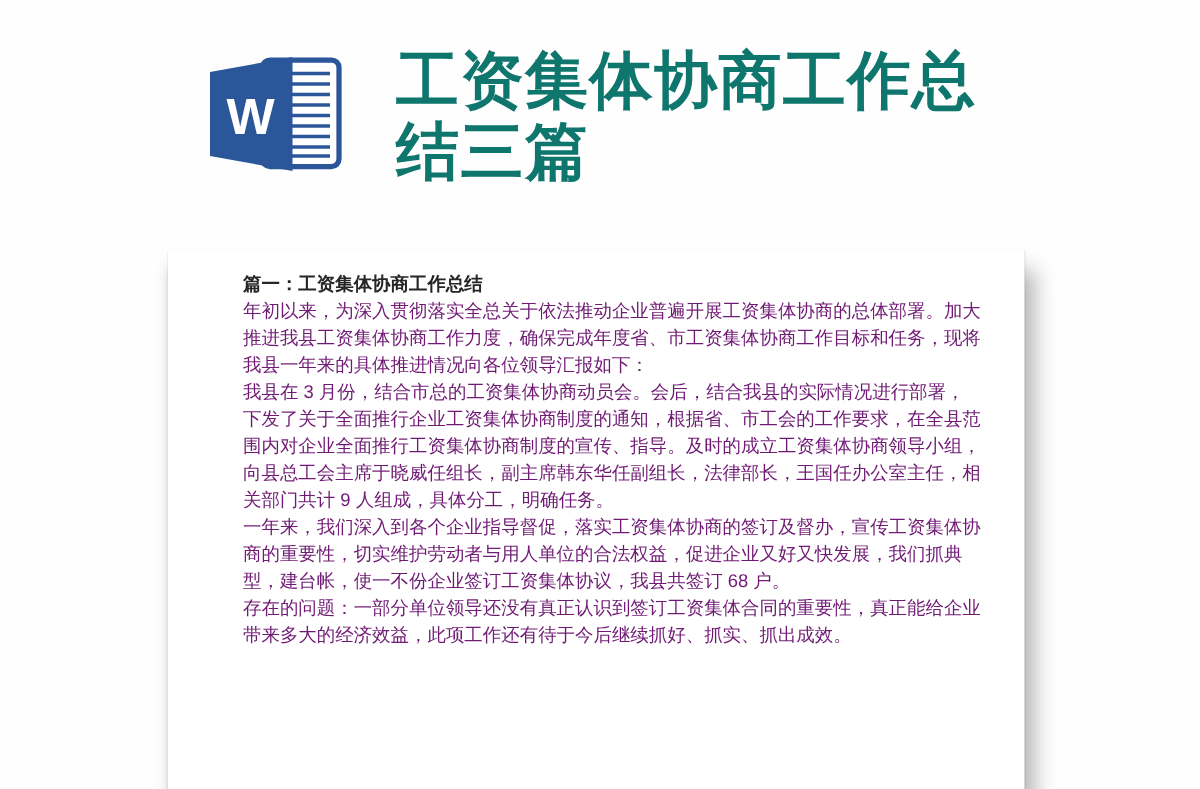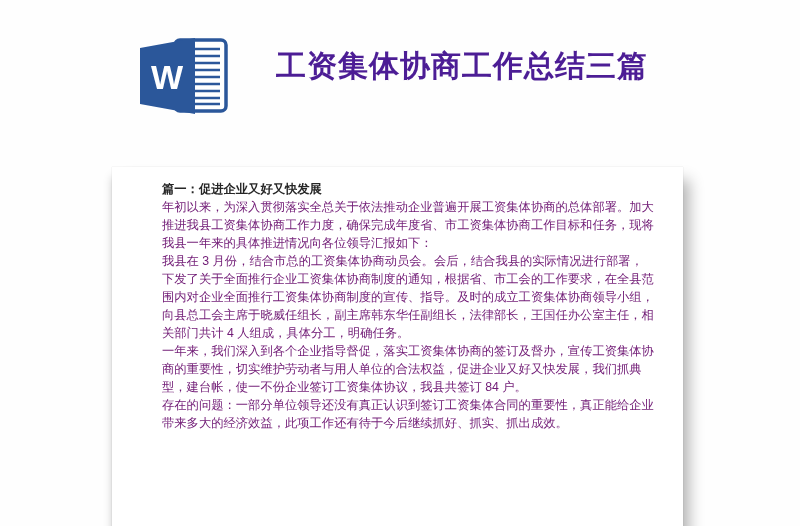--- a/index.html
+++ b/index.html
@@ -11,23 +11,23 @@
     font-family: "Liberation Sans", sans-serif;
   }
 
   
   .header {
     position: absolute; left: 138px; top: 30px;
     display: flex; align-items: flex-start; gap: 34px;
   }
   .word-icon { width: 92px; height: 80px; flex: none; margin-top: 6px; }
   .page-title {
-    margin: 12px; width: 420px;
-    font-size: 30px; line-height: 47px; font-weight: 700;
-    letter-spacing: 1px; color: #4c1d95;
+    margin: 0; width: 420px;
+    font-size: 42px; line-height: 47px; font-weight: 700;
+    letter-spacing: 1px; color: #0f766e;
   }
 
   
   .doc-page {
     position: absolute; left: 112px; top: 167px;
     width: 571px; height: 392px;
     background: #ffffff;
     box-sizing: border-box;
     padding: 13px 28px 0 50px;
     box-shadow:
@@ -65,18 +65,18 @@
       <line x1="44" y1="68" x2="82" y2="68"></line>
     </g>
 
     <polygon points="2,12 57,2 57,78 2,68" fill="#2b579a"></polygon>
     <text x="29" y="53" text-anchor="middle" fill="#ffffff" font-size="34" font-weight="bold" font-family="Liberation Sans, sans-serif">W</text>
   </svg>
   <h1 class="page-title">工资集体协商工作总结三篇</h1>
 </div>
 
 <div class="doc-page">
-  <p class="doc-heading">篇一：促进企业又好又快发展</p>
+  <p class="doc-heading">篇一：工资集体协商工作总结</p>
   <p class="doc-para">年初以来，为深入贯彻落实全总关于依法推动企业普遍开展工资集体协商的总体部署。加大推进我县工资集体协商工作力度，确保完成年度省、市工资集体协商工作目标和任务，现将我县一年来的具体推进情况向各位领导汇报如下：</p>
-  <p class="doc-para">我县在 3 月份，结合市总的工资集体协商动员会。会后，结合我县的实际情况进行部署，下发了关于全面推行企业工资集体协商制度的通知，根据省、市工会的工作要求，在全县范围内对企业全面推行工资集体协商制度的宣传、指导。及时的成立工资集体协商领导小组，向县总工会主席于晓威任组长，副主席韩东华任副组长，法律部长，王国任办公室主任，相关部门共计 4 人组成，具体分工，明确任务。</p>
-  <p class="doc-para">一年来，我们深入到各个企业指导督促，落实工资集体协商的签订及督办，宣传工资集体协商的重要性，切实维护劳动者与用人单位的合法权益，促进企业又好又快发展，我们抓典型，建台帐，使一不份企业签订工资集体协议，我县共签订 84 户。</p>
+  <p class="doc-para">我县在 3 月份，结合市总的工资集体协商动员会。会后，结合我县的实际情况进行部署，下发了关于全面推行企业工资集体协商制度的通知，根据省、市工会的工作要求，在全县范围内对企业全面推行工资集体协商制度的宣传、指导。及时的成立工资集体协商领导小组，向县总工会主席于晓威任组长，副主席韩东华任副组长，法律部长，王国任办公室主任，相关部门共计 9 人组成，具体分工，明确任务。</p>
+  <p class="doc-para">一年来，我们深入到各个企业指导督促，落实工资集体协商的签订及督办，宣传工资集体协商的重要性，切实维护劳动者与用人单位的合法权益，促进企业又好又快发展，我们抓典型，建台帐，使一不份企业签订工资集体协议，我县共签订 68 户。</p>
   <p class="doc-para">存在的问题：一部分单位领导还没有真正认识到签订工资集体合同的重要性，真正能给企业带来多大的经济效益，此项工作还有待于今后继续抓好、抓实、抓出成效。</p>
 </div>
 
 </body></html>

